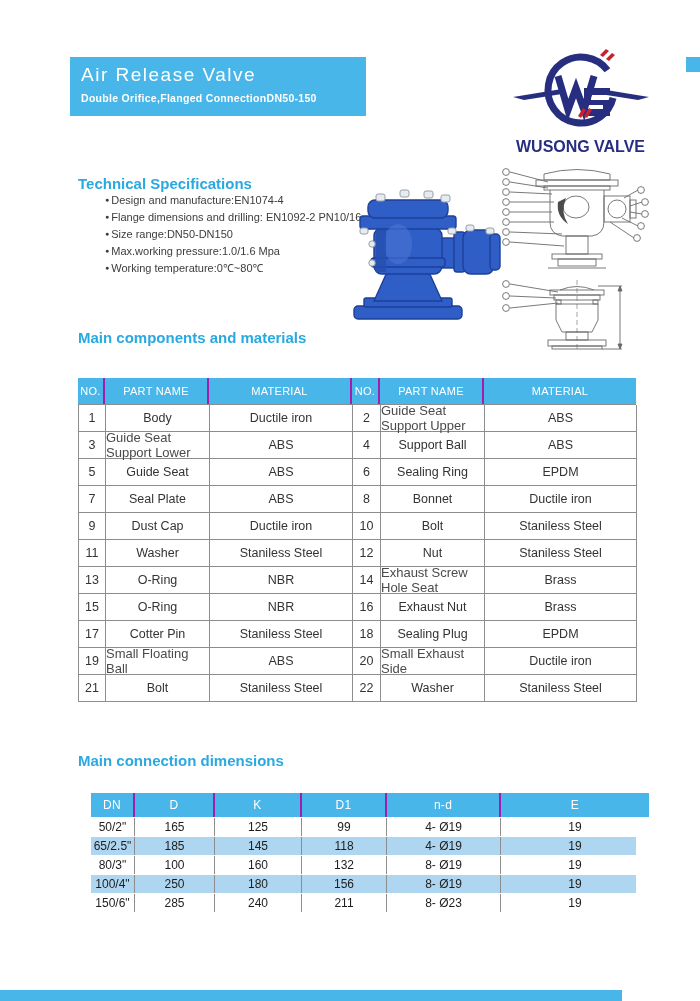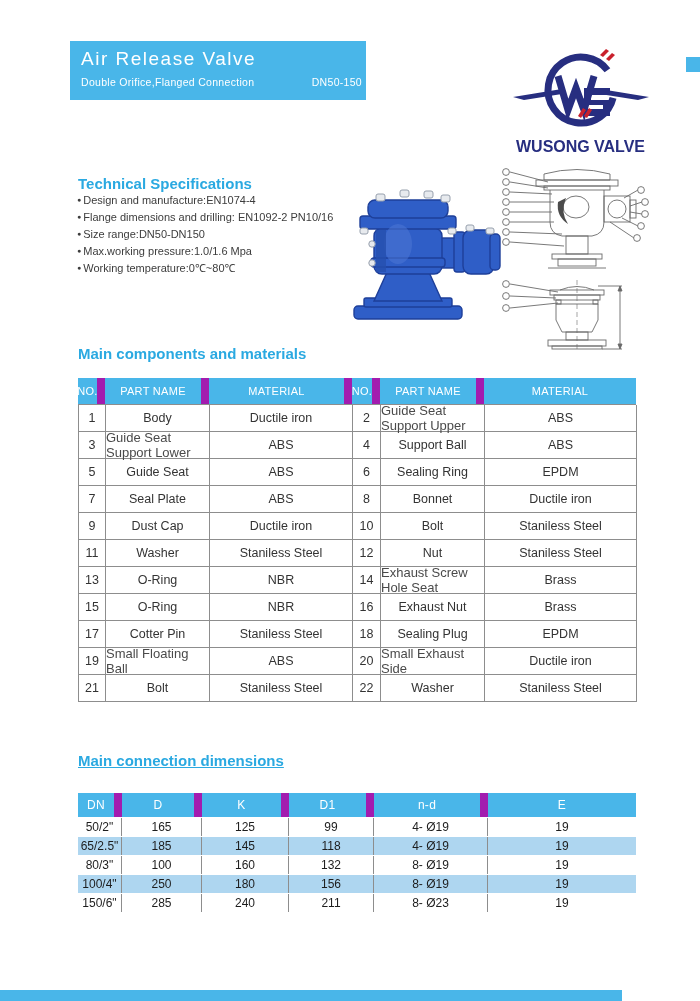--- a/index.html
+++ b/index.html
@@ -5,65 +5,65 @@
   html,body{margin:0;padding:0;background:#fff;}
   #page{position:relative;width:700px;height:1001px;background:#fff;overflow:hidden;
         font-family:"Liberation Sans",sans-serif;color:#3a3a3a;}
 
   
   .accent{position:absolute;background:var(--sky);}
   #top-right-accent{left:686px;top:57px;width:14px;height:15px;}
   #footer-bar{left:0;top:990px;width:622px;height:11px;}
 
   
-  #title-box{position:absolute;left:70px;top:41px;width:296px;height:59px;
-             background:var(--sky);color:#fff;box-sizing:border-box;padding:7px 4px 0 11px;}
+  #title-box{position:absolute;left:70px;top:57px;width:296px;height:59px;
+             background:var(--sky);color:#fff;box-sizing:border-box;padding:7px 12px 0 11px;}
   #title-box .ttl{font-size:19px;font-weight:500;letter-spacing:1.5px;}
-  #title-box .sub{display:flex;justify-content:space-between;margin-top:6px;
-                  font-size:10.5px;font-weight:normal;letter-spacing:.3px;gap:48px;}
+  #title-box .sub{display:flex;margin-top:6px;
+                  font-size:10.5px;font-weight:bold;letter-spacing:.3px;}
 
   
   #logo{position:absolute;left:512px;top:40px;width:138px;height:118px;}
 
   
   .sec-heading{position:absolute;left:78px;font-size:15px;font-weight:600;color:#2aa9e1;}
   #spec-heading{top:167px;margin-top:8px;}
-  #components-heading{top:329px;margin-top:16px;}
-  #dimensions-heading{top:752px;text-decoration:underline;}
+  #components-heading{top:329px;}
+  #dimensions-heading{top:752px;}
 
   
   #spec-list{position:absolute;left:77px;top:192px;width:290px;}
-  .spec-item{display:flex;align-items:flex-end;font-size:11px;color:#3c3c3c;line-height:17px;}
+  .spec-item{display:flex;align-items:flex-end;font-size:11px;color:#3c3c3c;line-height:17px;margin-left:28px;}
   .spec-item .blt{font-size:7px;margin-right:2px;position:relative;top:-1px;}
 
   
   #valve-photo{position:absolute;left:338px;top:182px;}
   #valve-drawing{position:absolute;left:492px;top:160px;}
 
   
   .tbl{position:absolute;left:78px;width:558px;}
   .thead{display:grid;}
   .thead .th{background:var(--sky);color:#fff;display:flex;align-items:center;justify-content:center;
-             font-size:11px;letter-spacing:.3px;border-right:8px solid #a21caf;box-sizing:border-box;}
+             font-size:11px;letter-spacing:.3px;border-right:2px solid #a21caf;box-sizing:border-box;}
   .thead .th:last-child{border-right:none;}
   .tr{display:grid;}
   .td{display:flex;align-items:center;justify-content:center;box-sizing:border-box;
       font-size:12.5px;color:#333;}
 
   
   #components-table{top:378px;}
   #components-table .thead,#components-table .tr{grid-template-columns:27px 104px 143px 28px 104px 152px;}
   #components-table .thead .th{height:26px;}
   #components-table .tbody{border-top:1px solid #8d8d8d;border-left:1px solid #8d8d8d;}
   #components-table .td{height:27px;border-right:1px solid #8d8d8d;border-bottom:1px solid #8d8d8d;}
   #components-table .td.tiny{font-size:13px;color:#4a4a4a;}
 
   
   #dimensions-table{top:793px;}
-  #dimensions-table .thead,#dimensions-table .tr{grid-template-columns:44px 80px 87px 85px 114px 148px;}
+  #dimensions-table .thead,#dimensions-table .tr{grid-template-columns:44px 80px 87px 85px 114px 148px;margin-left:13px;}
   #dimensions-table .thead .th{height:24px;font-size:12px;}
   #dimensions-table .tbody{margin-top:1px;}
   #dimensions-table .tr{margin-bottom:1px;background:#fff;}
   #dimensions-table .tr.alt{background:var(--altrow);}
   #dimensions-table .td{height:18px;border-right:1px solid #8d8d8d;font-size:12px;color:#1d1d1d;}
   #dimensions-table .td:last-child{border-right:none;}
 </style>
 </head>
 <body>
 

